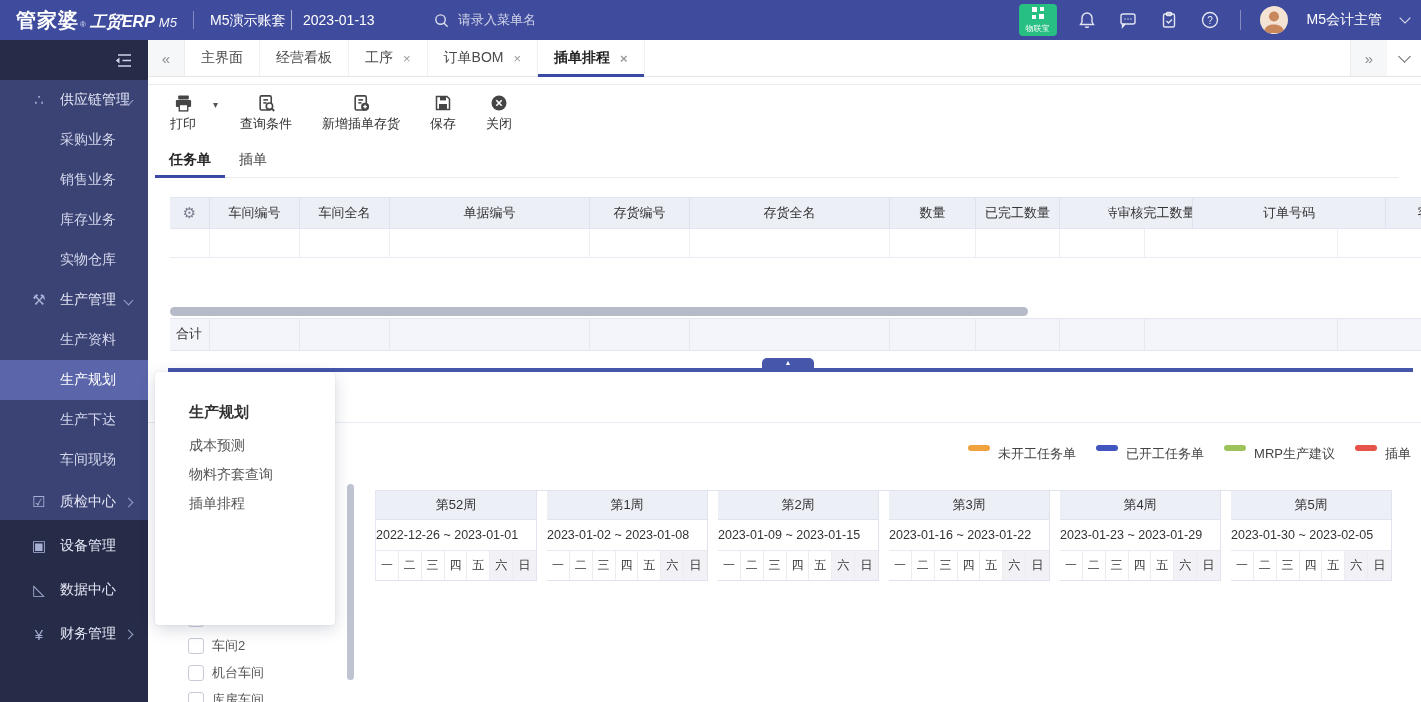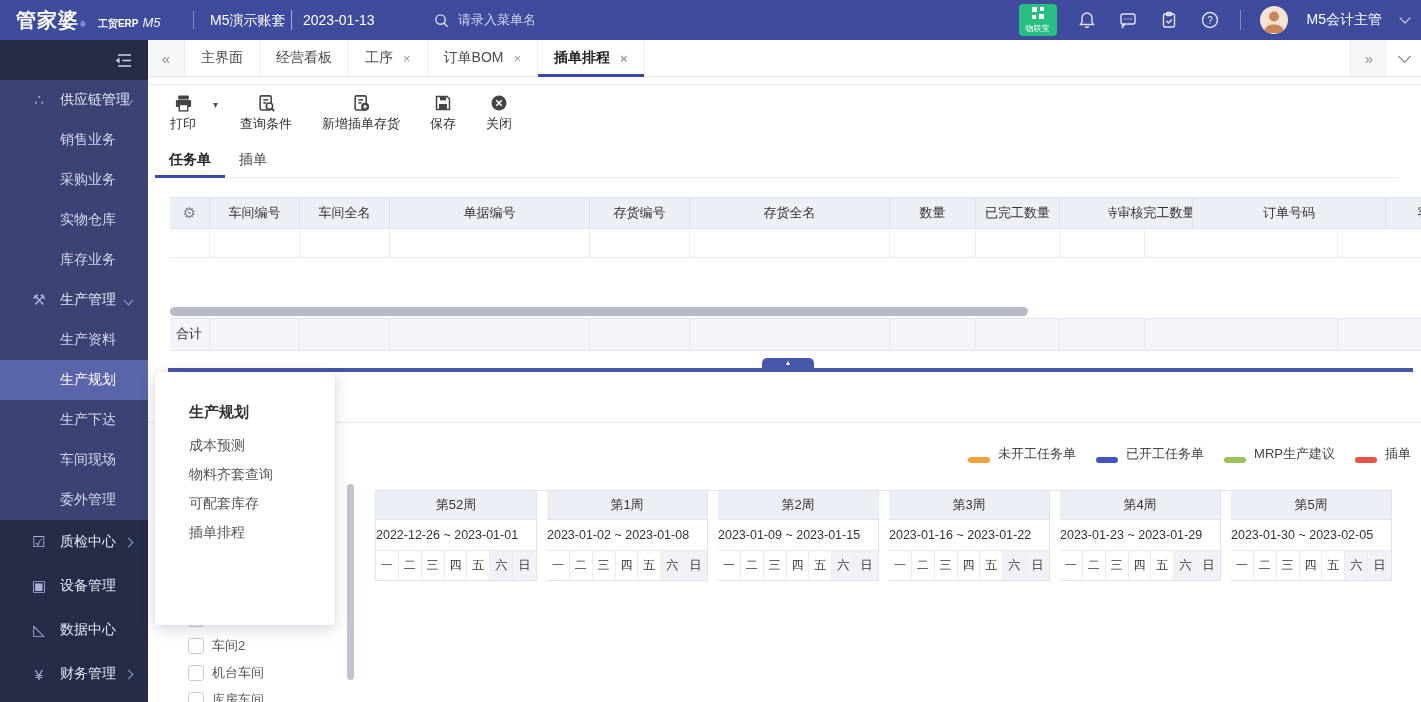--- a/index.html
+++ b/index.html
@@ -5,21 +5,21 @@
   html,body{margin:0;padding:0;}
   body{width:1421px;height:702px;position:relative;overflow:hidden;
        font-family:"Liberation Sans","DejaVu Sans",sans-serif;background:#fff;}
   #page{position:absolute;inset:0;}
 
   
   #topbar{position:absolute;left:0;top:0;width:1421px;height:40px;background:#3F4C9E;display:flex;align-items:center;color:#fff;}
   .logo{display:flex;align-items:baseline;margin-left:16px;white-space:nowrap;}
   .logo .brand{font-size:20px;font-weight:bold;letter-spacing:1px;}
   .logo .reg{font-size:8px;vertical-align:super;margin-left:1px;opacity:.8;}
-  .logo .product{font-size:10px;font-weight:bold;margin-left:12px;}
+  .logo .product{font-size:16px;font-weight:bold;font-style:italic;margin-left:4px;}
   .logo .edition{font-size:13px;font-style:italic;margin-left:4px;opacity:.95;}
   .tb-div{width:1px;height:18px;background:rgba(255,255,255,.35);position:absolute;left:193px;top:11px;}
   .account{position:absolute;left:210px;top:0;line-height:40px;font-size:14px;cursor:pointer;}
   .tb-sep{position:absolute;left:291px;top:10px;height:20px;width:1px;background:rgba(255,255,255,.55);}
   .biz-date{position:absolute;left:303px;top:0;line-height:40px;font-size:14px;cursor:pointer;}
   .search{position:absolute;left:433px;top:0;height:40px;display:flex;align-items:center;cursor:text;}
   .search .ph{font-size:13px;color:rgba(255,255,255,.75);margin-left:8px;}
   .tb-right{position:absolute;right:12px;top:0;height:40px;display:flex;align-items:center;gap:19px;}
   .iot{width:38px;height:32px;background:#27BF82;border-radius:4px;display:flex;flex-direction:column;align-items:center;justify-content:center;cursor:pointer;}
   .iot .qr{width:12px;height:12px;background:
@@ -94,21 +94,21 @@
   .trow.total .td{flex:none;border-right:1px solid #E6E8F1;box-sizing:border-box;font-size:13px;color:#333;line-height:29px;padding-left:6px;}
 
   
   #splitter{position:absolute;left:20px;top:328px;width:1245px;height:4px;background:#4656AB;cursor:row-resize;}
   #splitter .handle{position:absolute;left:594px;top:-10px;width:52px;height:10px;background:#4656AB;border-radius:5px 5px 0 0;display:flex;align-items:center;justify-content:center;cursor:pointer;}
   #splitter .handle span{color:#fff;font-size:7px;line-height:10px;}
 
   
   #bottom-divider{position:absolute;left:0;top:382px;width:1273px;height:1px;background:#E9EBF3;}
   #legend{position:absolute;right:10px;top:405px;display:flex;gap:20px;align-items:center;}
-  .lg-item{display:flex;align-items:flex-end;gap:8px;}
+  .lg-item{display:flex;align-items:flex-start;gap:8px;}
   .lg-swatch{width:22px;height:6px;border-radius:3px;display:inline-block;}
   .lg-label{font-size:13px;color:#444;}
 
   #gantt{position:absolute;left:227px;top:450px;display:flex;border-top:1px solid #E0E3EE;border-left:1px solid #E6E8F1;gap:10px;}
   .week{width:161px;flex:none;border-right:1px solid #E0E3EE;box-sizing:border-box;}
   .wk-label{height:28px;line-height:28px;text-align:center;font-size:13px;color:#333;background:#EDEFF7;border-bottom:1px solid #E0E3EE;}
   .wk-range{height:30px;line-height:30px;text-align:left;font-size:12.5px;color:#333;background:#fff;border-bottom:1px solid #E9EAF1;white-space:nowrap;}
   .wk-days{display:flex;height:29px;border-bottom:1px solid #E0E3EE;}
   .day{width:22.85px;flex:none;line-height:29px;text-align:center;font-size:12px;color:#333;border-right:1px solid #ECEDF3;box-sizing:border-box;background:#fff;}
   .day:last-child{border-right:none;}
@@ -208,39 +208,39 @@
     <div id="side-light"></div>
     <nav id="side-items">
   <div class="side-item group">
     <span class="s-icon">∴</span>
     <span class="s-label">供应链管理</span>
     <span class="side-chev chev-down"></span>
   </div>
 
   <div class="side-item sub">
 
+    <span class="s-label">采购业务</span>
+
+  </div>
+
+  <div class="side-item sub">
+
     <span class="s-label">销售业务</span>
 
   </div>
 
   <div class="side-item sub">
 
-    <span class="s-label">采购业务</span>
+    <span class="s-label">库存业务</span>
 
   </div>
 
   <div class="side-item sub">
 
     <span class="s-label">实物仓库</span>
-
-  </div>
-
-  <div class="side-item sub">
-
-    <span class="s-label">库存业务</span>
 
   </div>
 
   <div class="side-item group">
     <span class="s-icon">⚒</span>
     <span class="s-label">生产管理</span>
     <span class="side-chev chev-down"></span>
   </div>
 
   <div class="side-item sub">
@@ -260,25 +260,20 @@
     <span class="s-label">生产下达</span>
 
   </div>
 
   <div class="side-item sub">
 
     <span class="s-label">车间现场</span>
 
   </div>
 
-  <div class="side-item sub">
-
-    <span class="s-label">委外管理</span>
-
-  </div>
 
   <div class="side-item group tall">
     <span class="s-icon">☑</span>
     <span class="s-label">质检中心</span>
     <span class="side-chev chev-right"></span>
   </div>
 
   <div class="side-item group tall">
     <span class="s-icon">▣</span>
     <span class="s-label">设备管理</span>
@@ -685,20 +680,19 @@
 </div>
 
     <div id="flyout">
       <div class="fly-title">生产规划</div>
       <div id="fly-items">
 
   <div class="fly-item">成本预测</div>
 
   <div class="fly-item">物料齐套查询</div>
 
-  <div class="fly-item">可配套库存</div>
 
   <div class="fly-item">插单排程</div>
 </div>
     </div>
 
   </main>
 </div>
 
 </body></html>

